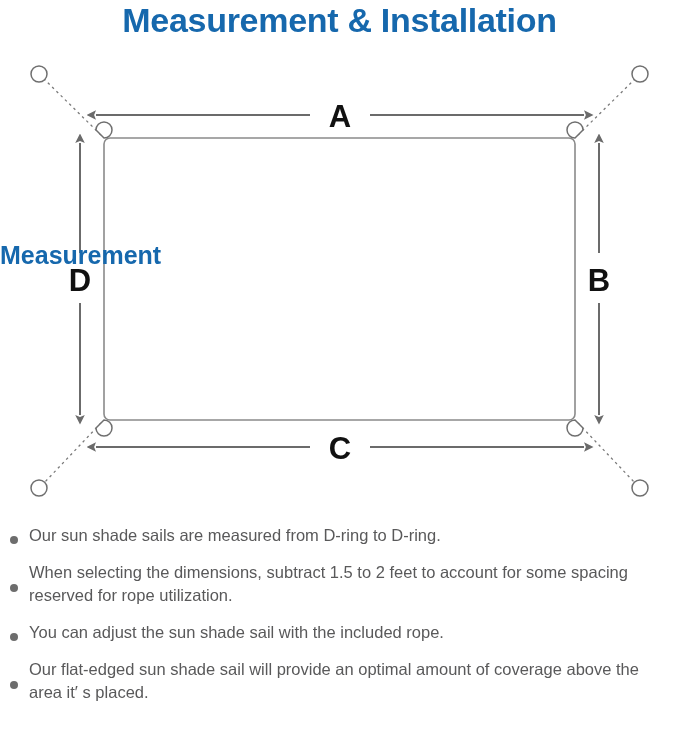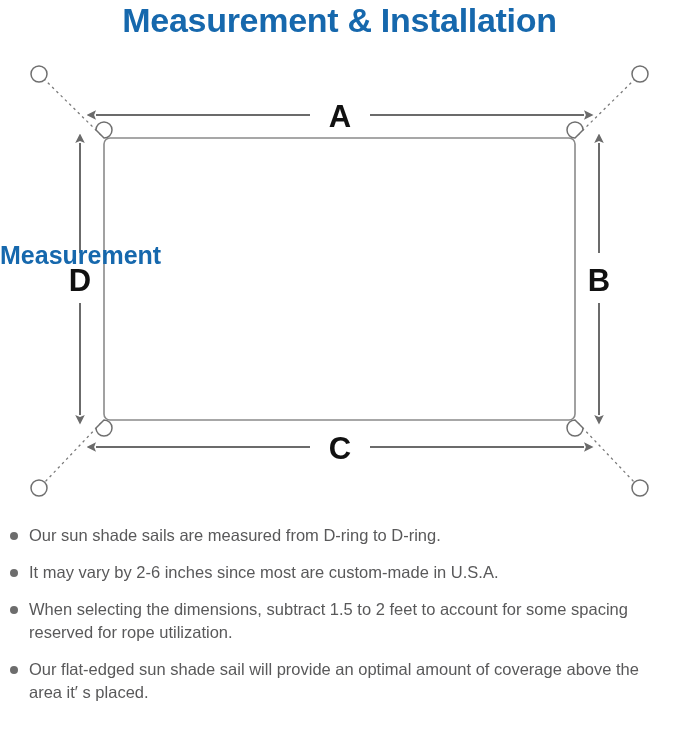--- a/index.html
+++ b/index.html
@@ -64,21 +64,21 @@
 
   
   .bullets {
     position: absolute;
     left: 0;
     top: 524px;
     width: 679px;
   }
   .bullet-row {
     display: flex;
-    align-items: flex-start;
+    align-items: center;
     margin-bottom: 14px;
     padding-left: 10px;
     padding-right: 16px;
   }
   .bullet-dot {
     flex: 0 0 auto;
     width: 8px;
     height: 8px;
     border-radius: 50%;
     background: #6d6d6d;
@@ -148,23 +148,23 @@
   <div class="center-title">Measurement</div>
 </div>
 
 <div class="bullets">
   <div class="bullet-row">
     <span class="bullet-dot"></span>
     <span class="bullet-text">Our sun shade sails are measured from D-ring to D-ring.</span>
   </div>
   <div class="bullet-row">
     <span class="bullet-dot"></span>
-    <span class="bullet-text">It may vary by 2-6 inches since most are custom-made in U.S.A.</span>
+    <span class="bullet-text">When selecting the dimensions, subtract 1.5 to 2 feet to account for some spacing reserved for rope utilization.</span>
   </div>
   <div class="bullet-row">
     <span class="bullet-dot"></span>
-    <span class="bullet-text">When selecting the dimensions, subtract 1.5 to 2 feet to account for some spacing reserved for rope utilization.</span>
+    <span class="bullet-text">You can adjust the sun shade sail with the included rope.</span>
   </div>
   <div class="bullet-row">
     <span class="bullet-dot"></span>
     <span class="bullet-text">Our flat-edged sun shade sail will provide an optimal amount of coverage above the area it′ s placed.</span>
   </div>
 </div>
 
 </body></html>

